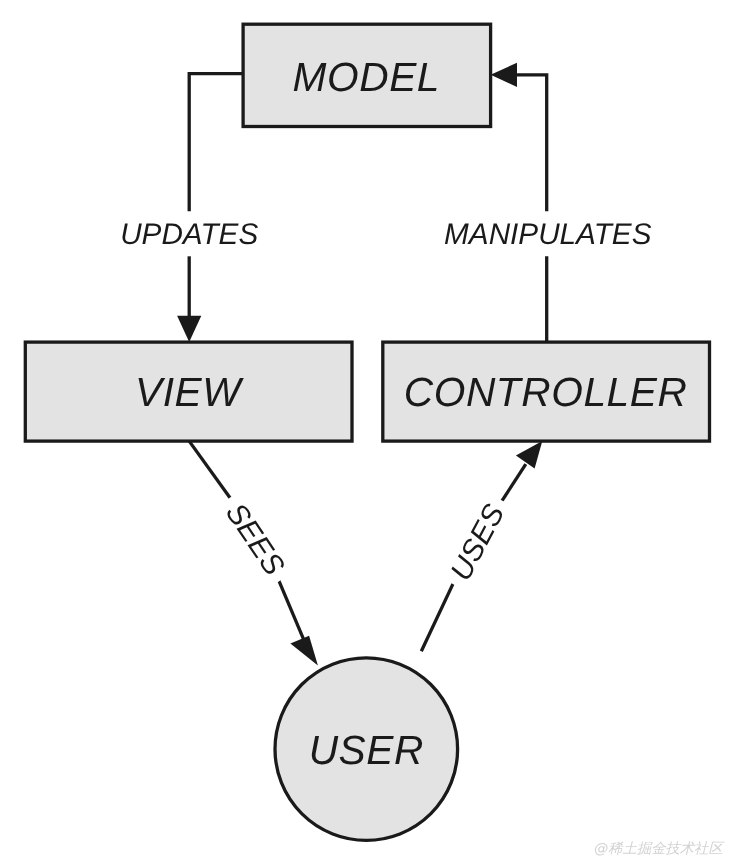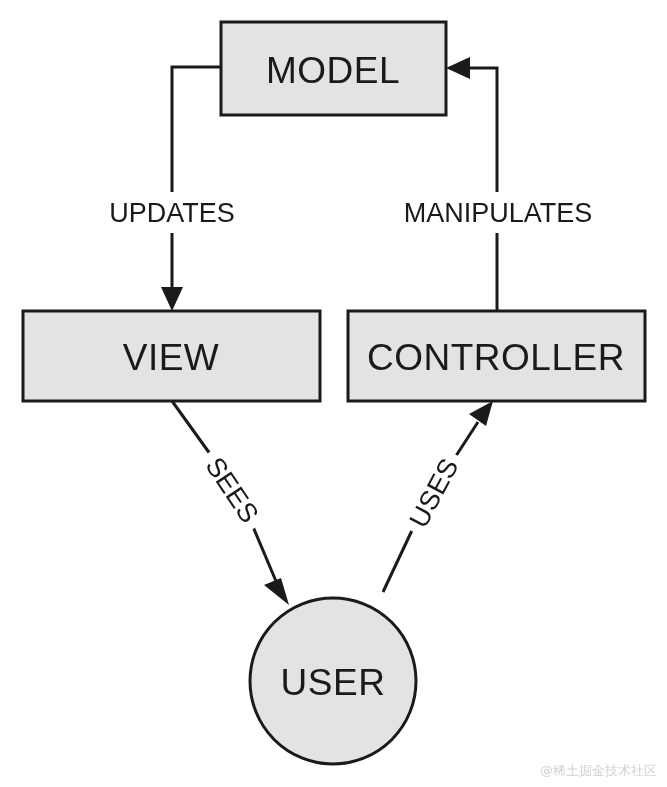--- a/index.html
+++ b/index.html
@@ -12,20 +12,21 @@
     font-family: "Liberation Sans", sans-serif;
     width: 667px;
     height: 787px;
     overflow: hidden;
   }
   #diagram-root {
     position: relative;
     width: 667px;
     height: 787px;
     background: #ffffff;
+    font-style: italic;
   }
   svg#mvc-svg {
     position: absolute;
     top: 0;
     left: 0;
     width: 667px;
     height: 787px;
     display: block;
   }
   .node-shape {

